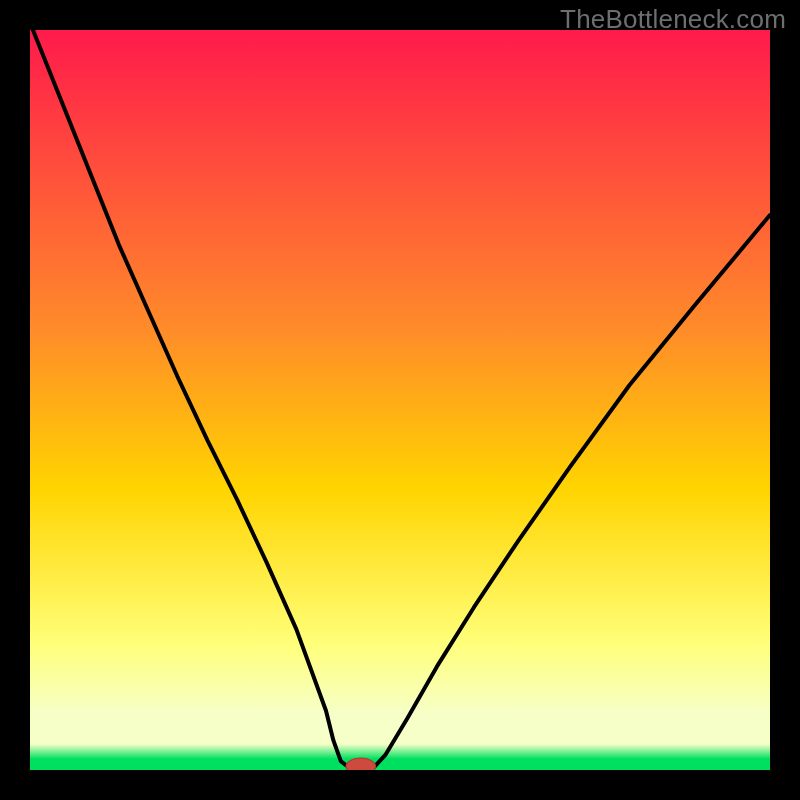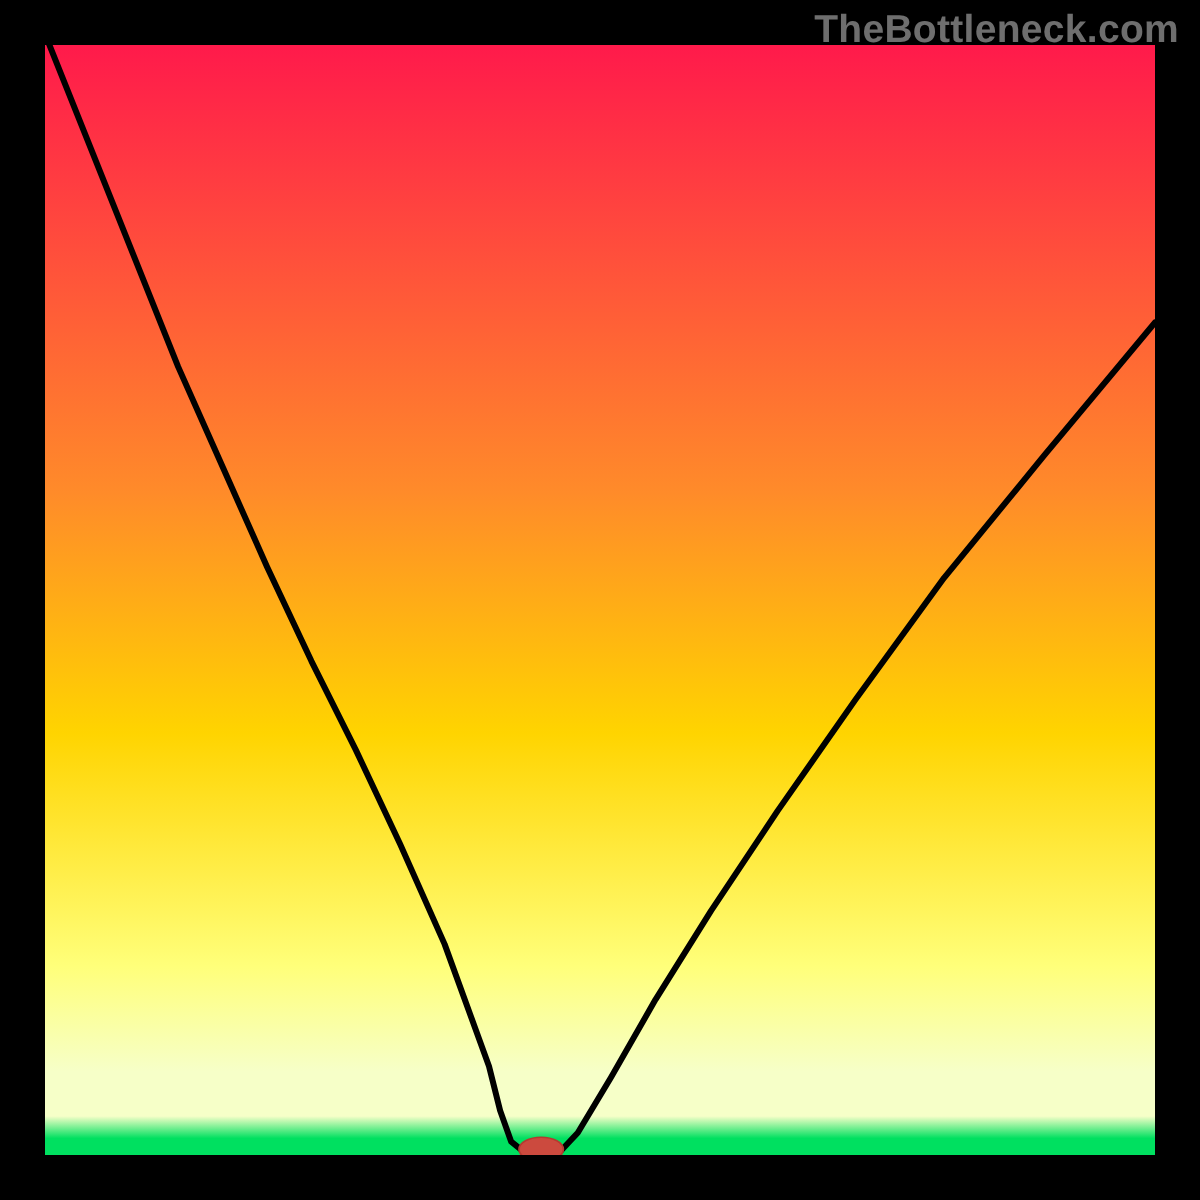--- a/index.html
+++ b/index.html
@@ -14,21 +14,21 @@
     width: 800px;
     height: 800px;
     background: #000;
     position: relative;
   }
   .watermark {
     position: absolute;
     top: 4px;
     right: 14px;
     font-size: 26px;
-    font-weight: 700;
+    font-weight: 400;
     color: #6e6e6e;
     letter-spacing: 0.2px;
     z-index: 5;
   }
   .plot {
     position: absolute;
     left: 30px;
     top: 30px;
     width: 740px;
     height: 740px;

